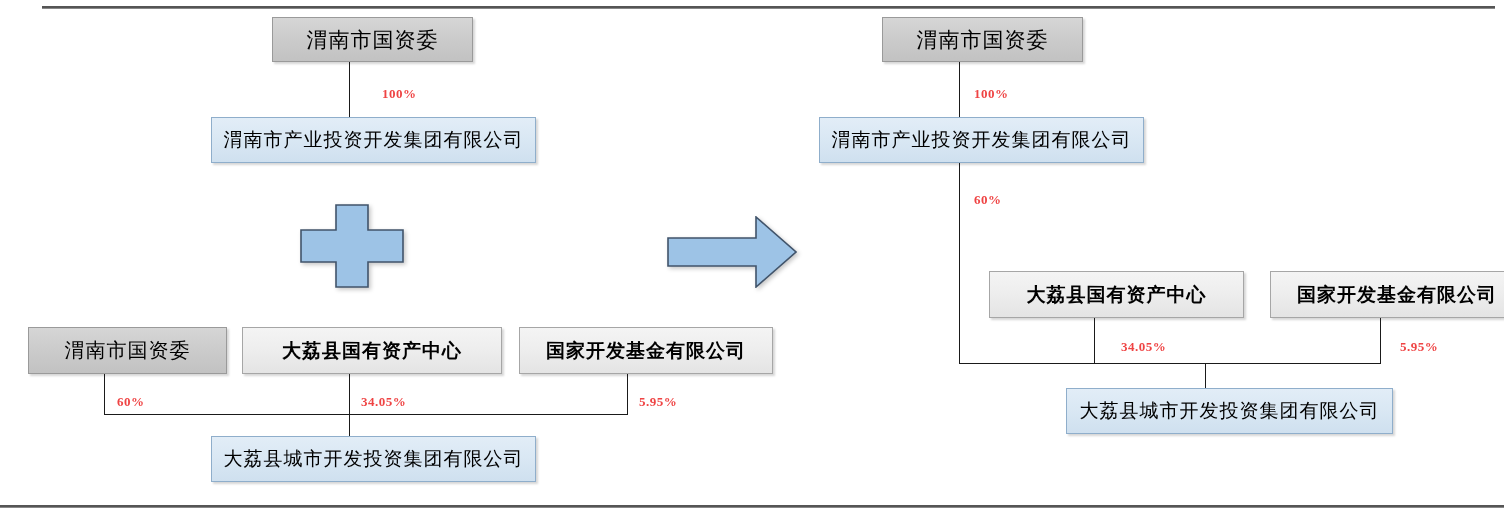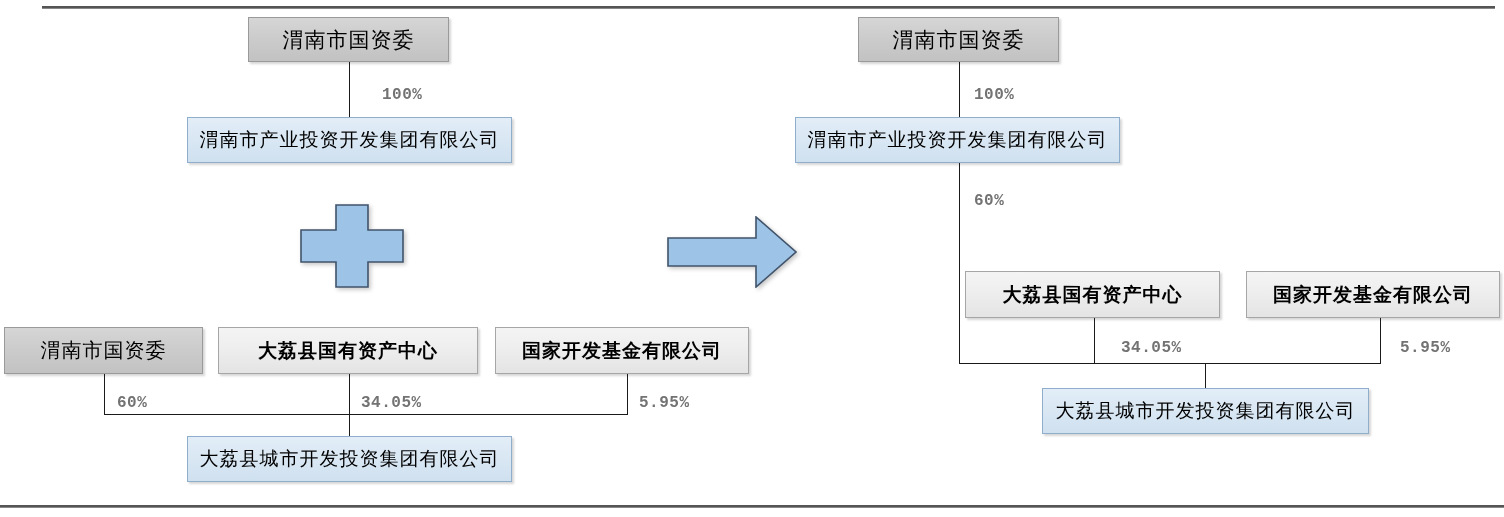--- a/index.html
+++ b/index.html
@@ -34,20 +34,21 @@
     position: absolute;
     box-sizing: border-box;
     display: flex;
     align-items: center;
     justify-content: center;
     text-align: center;
     color: #000000;
     letter-spacing: 1px;
     white-space: nowrap;
     box-shadow: 2px 2px 2px rgba(0,0,0,0.16);
+    margin-left: 24px;
   }
   .box-gray-dark {
     background: linear-gradient(to bottom, #d6d6d6 0%, #cccccc 45%, #c2c2c2 100%);
     border: 1px solid #9a9a9a;
   }
   .box-gray-light {
     background: linear-gradient(to bottom, #f4f4f4 0%, #eeeeee 45%, #e4e4e4 100%);
     border: 1px solid #a6a6a6;
     font-weight: bold;
   }
@@ -64,24 +65,24 @@
   }
   .hline {
     position: absolute;
     height: 0;
     border-top: 1px solid #1a1a1a;
   }
 
   
   .pct {
     position: absolute;
-    font-family: Liberation Mono, monospace;
+    font-family: Liberation Serif, serif;
     font-weight: bold;
-    font-size: 16px;
-    color: #737373;
+    font-size: 13px;
+    color: #ef4444;
     white-space: nowrap;
     letter-spacing: 0.5px;
   }
 
   
   .plus {
     position: absolute;
     filter: drop-shadow(2px 2px 2px rgba(0,0,0,0.22));
   }
   .arrow {

